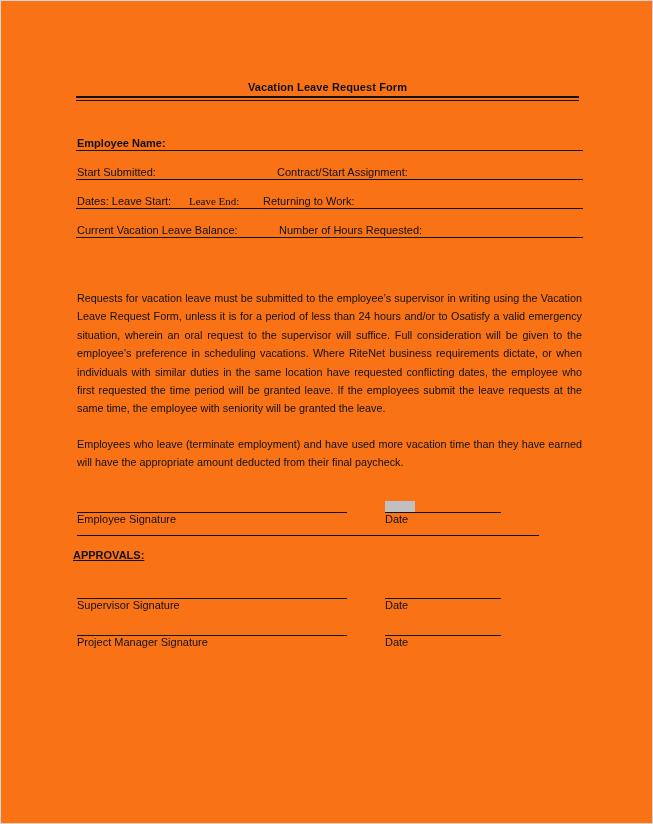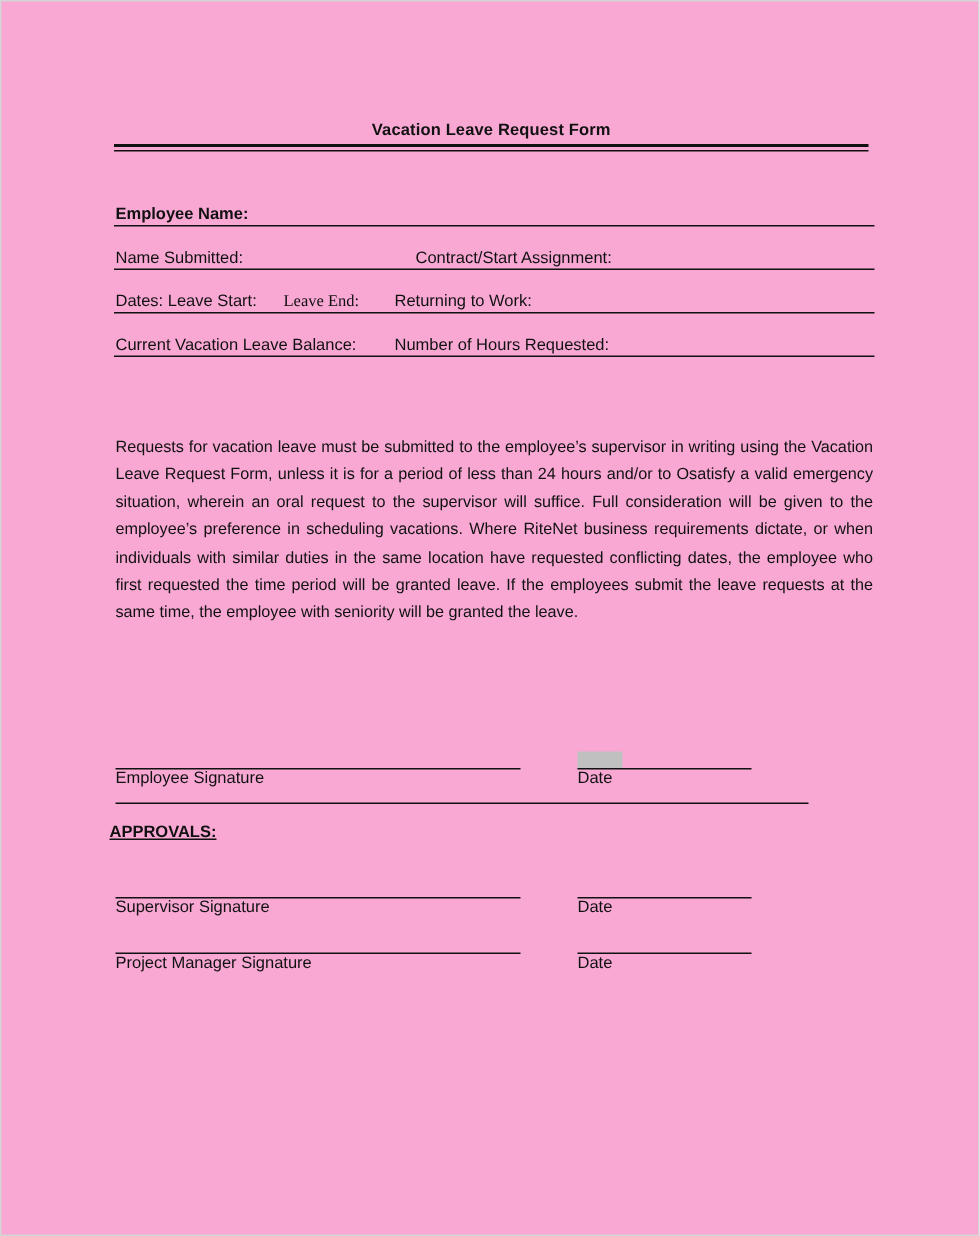--- a/index.html
+++ b/index.html
@@ -1,19 +1,19 @@
 <!DOCTYPE html>
 <html><head>
 <meta charset="utf-8">
 <style>
   html, body { margin: 0; padding: 0; background: #ffffff; }
   body { width: 653px; height: 824px; position: relative; overflow: hidden;
          font-family: "Liberation Sans", sans-serif; color: #111; }
   .page { position: absolute; left: 0; top: 0; width: 651px; height: 822px;
-          border: 1px solid #d4d4d4; background: #f9a8d4; }
+          border: 1px solid #d4d4d4; background: #f97316; }
   .abs { position: absolute; }
   .title { left: 0; width: 653px; top: 80px; text-align: center; font-weight: bold;
            font-size: 11px; letter-spacing: 0.1px; }
   .dbl { left: 75px; width: 503px; top: 95px; height: 2px; border-top: 2px solid #111;
          border-bottom: 1px solid #111; }
   .field-label { font-size: 11px; white-space: nowrap; }
   .rule { height: 0; border-top: 1.5px solid #111; }
   .para { left: 76px; width: 505px; font-size: 10.8px; line-height: 18.4px; text-align: justify; }
   .sig-label { font-size: 11px; white-space: nowrap; }
   .approvals { font-weight: bold; text-decoration: underline; font-size: 11px; }
@@ -23,35 +23,36 @@
 <body>
 
 <div class="page">
 
   <div class="abs title">Vacation Leave Request Form</div>
   <div class="abs dbl"></div>
 
   <div class="abs field-label" style="left:76px; top:136px;font-weight:bold;">Employee Name:</div>
   <div class="abs rule" style="left:75px; width:507px; top:149px;"></div>
 
-  <div class="abs field-label" style="left:76px; top:165px;">Name Submitted:</div>
+  <div class="abs field-label" style="left:76px; top:165px;">Start Submitted:</div>
   <div class="abs field-label" style="left:276px; top:165px;">Contract/Start Assignment:</div>
   <div class="abs rule" style="left:75px; width:507px; top:178px;"></div>
 
   <div class="abs field-label" style="left:76px; top:194px;">Dates:  Leave Start:</div>
   <div class="abs field-label" style="left:188px; top:194px;font-family:Liberation Serif, serif;">Leave End:</div>
   <div class="abs field-label" style="left:262px; top:194px;">Returning to Work:</div>
   <div class="abs rule" style="left:75px; width:507px; top:207px;"></div>
 
   <div class="abs field-label" style="left:76px; top:223px;">Current Vacation Leave Balance:</div>
-  <div class="abs field-label" style="left:262px; top:223px;">Number of Hours Requested:</div>
+  <div class="abs field-label" style="left:278px; top:223px;">Number of Hours Requested:</div>
   <div class="abs rule" style="left:75px; width:507px; top:236px;"></div>
 
 
   <div class="abs para" style="top:288px;">Requests for vacation leave must be submitted to the employee’s supervisor in writing using the Vacation Leave Request Form, unless it is for a period of less than 24 hours and/or to Osatisfy a valid emergency situation, wherein an oral request to the supervisor will suffice.  Full consideration will be given to the employee’s preference in scheduling vacations.  Where RiteNet business requirements dictate, or when individuals with similar duties in the same location have requested conflicting dates, the employee who first requested the time period will be granted leave.  If the employees submit the leave requests at the same time, the employee with seniority will be granted the leave.</div>
+  <div class="abs para" style="top:434px;">Employees who leave (terminate employment) and have used more vacation time than they have earned will have the appropriate amount deducted from their final paycheck.</div>
 
   <div class="abs gray-box" style="left:384px; top:500px; width:30px; height:11px;"></div>
   <div class="abs rule" style="left:76px; width:270px; top:511px;"></div>
   <div class="abs rule" style="left:384px; width:116px; top:511px;"></div>
   <div class="abs sig-label" style="left:76px; top:512px;">Employee Signature</div>
   <div class="abs sig-label" style="left:384px; top:512px;">Date</div>
   <div class="abs rule" style="left:76px; width:462px; top:534px;"></div>
 
   <div class="abs approvals" style="left:72px; top:548px;">APPROVALS:</div>
 

